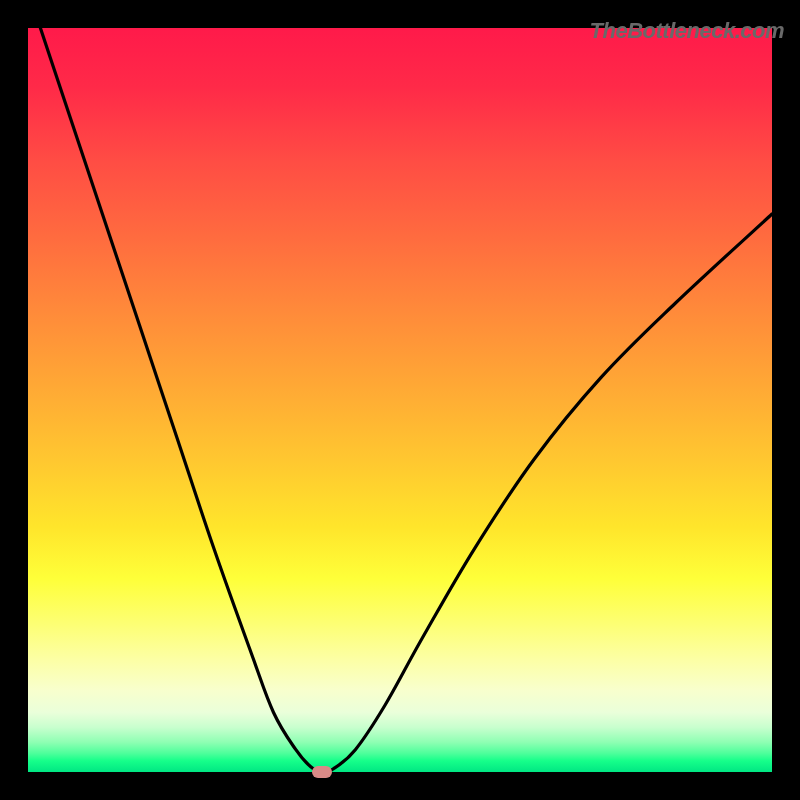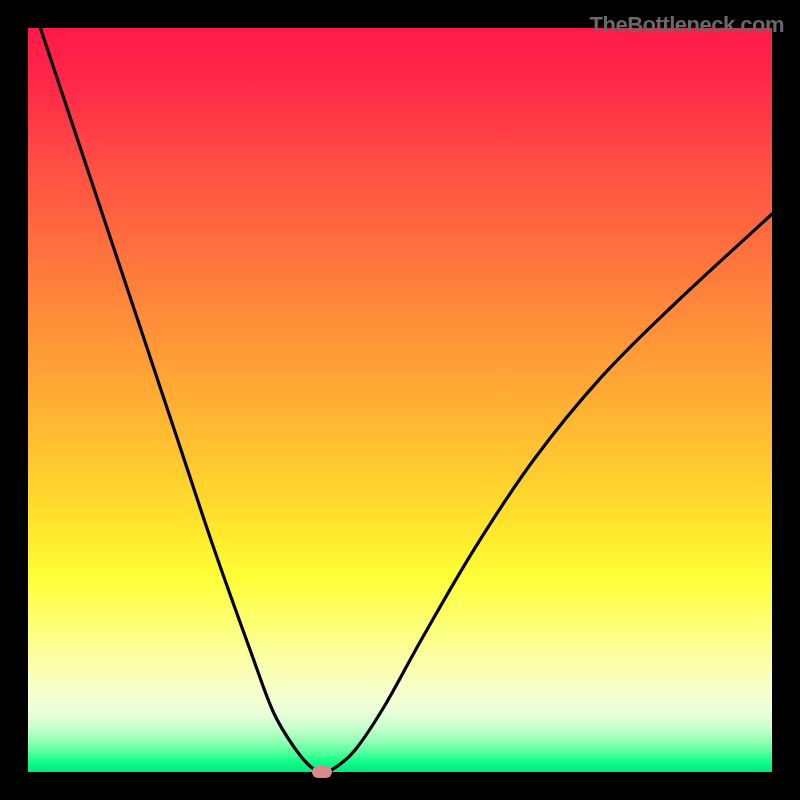--- a/index.html
+++ b/index.html
@@ -5,28 +5,29 @@
   * { margin: 0; padding: 0; box-sizing: border-box; }
   html, body { width: 800px; height: 800px; overflow: hidden; background: #000; }
   .container {
     position: relative;
     width: 800px;
     height: 800px;
     background: #000;
   }
   .watermark {
     position: absolute;
-    top: 12px;
+    top: 18px;
     right: 16px;
     font-family: Arial, Helvetica, sans-serif;
     font-size: 22px;
     font-weight: bold;
     color: #696969;
     letter-spacing: -0.5px;
     z-index: 10;
+    font-style: italic;
   }
   .plot-area {
     position: absolute;
     left: 28px;
     top: 28px;
     width: 744px;
     height: 744px;
     background: linear-gradient(to bottom,
       #ff1a4a 0%,
       #ff2a48 8%,

